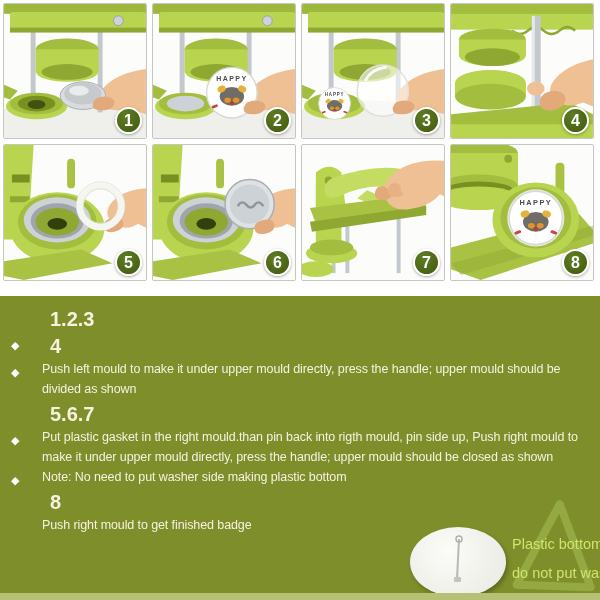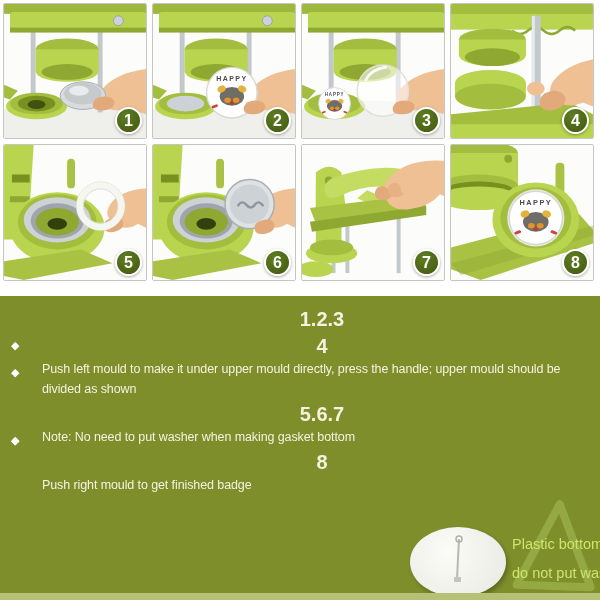--- a/index.html
+++ b/index.html
@@ -14,21 +14,21 @@
   .photo svg{display:block;width:100%;height:100%;}
   .step-num{position:absolute;right:4px;bottom:4px;width:27px;height:27px;border-radius:50%;
     background:radial-gradient(circle at 38% 30%,#5f7d23,#41580f);border:2.5px solid #fff;
     color:#fff;font-size:16px;font-weight:bold;display:flex;align-items:center;justify-content:center;
     box-shadow:0 1px 3px rgba(0,0,0,.35);box-sizing:border-box;}
 
   
   .panel{position:absolute;left:0;top:296px;width:600px;height:304px;background:#7d8e2b;}
   .panel-strip{position:absolute;left:0;bottom:0;width:600px;height:7px;background:#b7c176;}
   .panel-inner{position:absolute;left:42px;top:8px;width:552px;color:#f6f2df;}
-  .blk-heading{font-size:20px;line-height:24px;font-weight:bold;margin:3px 0 1px 8px;color:#f6f2df;text-align:center;}
+  .blk-heading{font-size:20px;line-height:24px;font-weight:bold;margin:3px 0 1px 8px;color:#f6f2df;}
   .blk{position:relative;font-size:12.5px;line-height:20px;letter-spacing:-0.1px;color:#f6f2df;}
   .diamond{position:absolute;left:-31px;top:3px;font-size:11px;color:#ffffff;}
 
   
   .badge-back{position:absolute;left:410px;top:231px;width:96px;height:70px;border-radius:50%;
     background:radial-gradient(circle at 40% 35%,#fbfbf8,#e9e9e2);box-shadow:2px 3px 4px rgba(0,0,0,.25);}
   .badge-back svg{display:block;width:100%;height:100%;}
   .warning-triangle{position:absolute;left:512px;top:200px;width:88px;height:102px;transform:rotate(5deg);}
   .washer-caption{position:absolute;left:512px;top:234px;width:90px;font-size:14.5px;
     color:#cfe46c;line-height:29px;white-space:nowrap;}
@@ -271,24 +271,24 @@
       <div class="blk-heading">1.2.3</div>
       <div class="blk">
         <span class="diamond">◆</span>
       </div>
       <div class="blk-heading">4</div>
       <div class="blk">
         <span class="diamond">◆</span><span>Push left mould to make it under upper mould directly, press the handle; upper mould should be divided as shown</span>
       </div>
       <div class="blk-heading">5.6.7</div>
       <div class="blk">
-        <span class="diamond">◆</span>
-      </div>
-      <div class="blk">
-        <span class="diamond">◆</span><span>Note: No need to put washer when making gasket bottom</span>
+        <span class="diamond">◆</span><span>Put plastic gasket in the right mould.than pin back into rigth mould, pin side up, Push right mould to make it under upper mould directly, press the handle; upper mould should be closed as shown</span>
+      </div>
+      <div class="blk">
+        <span class="diamond">◆</span><span>Note: No need to put washer side making plastic bottom</span>
       </div>
       <div class="blk-heading">8</div>
       <div class="blk">
         <span>Push right mould to get finished badge</span>
       </div>
     </div>
 
     <svg class="warning-triangle" viewBox="0 0 88 102">
       <path d="M44 8 L82 88 L8 92 Z" fill="none" stroke="#a2b84f" stroke-width="8" stroke-linejoin="round" opacity="0.65"></path>
     </svg>

